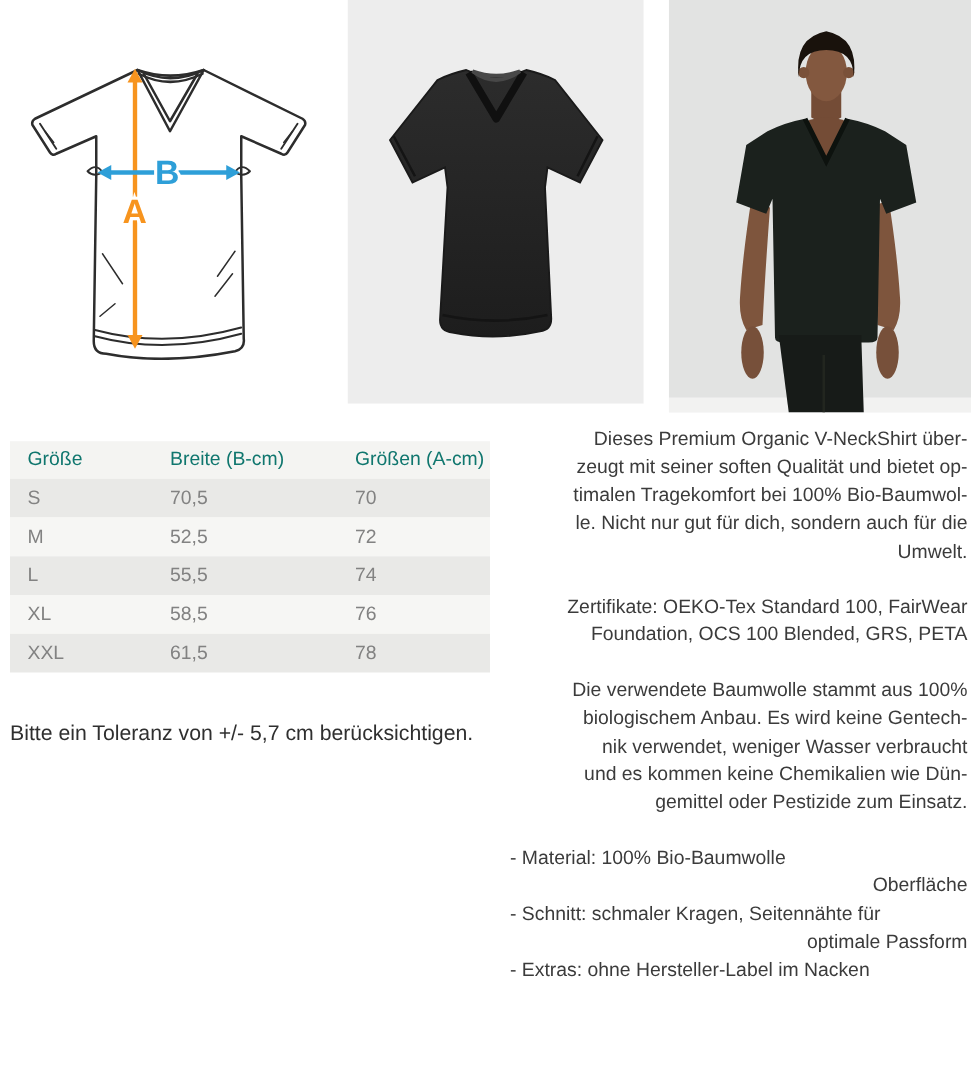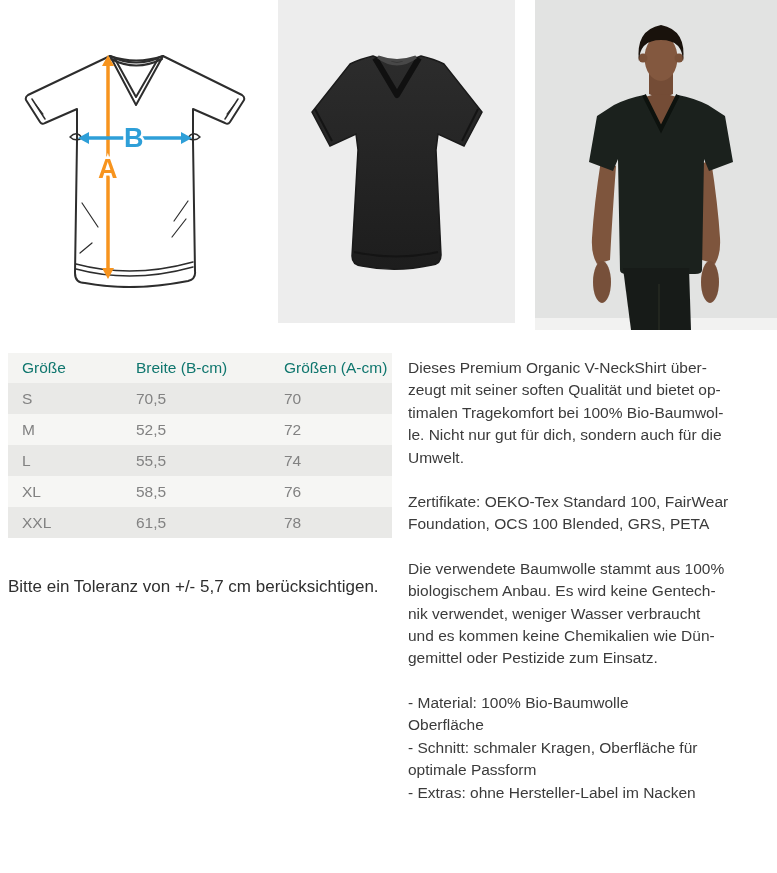--- a/index.html
+++ b/index.html
@@ -24,23 +24,23 @@
   .size-table th:first-child, .size-table td:first-child { padding-left:14px; }
   .size-table th:not(:first-child), .size-table td:not(:first-child) { padding-left:8px; }
   .size-table tbody tr:nth-child(odd) td  { background:#e9e9e7; }
   .size-table tbody tr:nth-child(even) td { background:#f6f6f4; }
 
   .tolerance { position:absolute; left:8px; top:577px; font-size:17px; color:#2f2f2f; }
 
   
   .desc { position:absolute; left:408px; top:341px; width:366px;
           font-size:15.5px; line-height:22.4px; color:#3b3b3b; }
-  .para { white-space:pre-line; margin:16px 0 22px 0; }
+  .para { white-space:pre-line; margin:0 0 22px 0;text-align:right; }
   .spec { margin:0; }
-  .spec-cont { text-align:left; }
+  .spec-cont { text-align:right; }
 
   svg text.dim-label { font-family:"Liberation Sans", sans-serif; font-weight:bold;
           font-size:27px; paint-order:stroke; stroke:#ffffff; stroke-width:5px; }
 </style>
 </head>
 <body>
 
 <div class="page">
 
   <div class="diagram-wrap">
@@ -181,21 +181,21 @@
 nik verwendet, weniger Wasser verbraucht
 und es kommen keine Chemikalien wie Dün-
 gemittel oder Pestizide zum Einsatz.</p>
     <div class="spec">
       <span>- Material: 100% Bio-Baumwolle</span>
     </div>
     <div class="spec">
       <div class="spec-cont">Oberfläche</div>
     </div>
     <div class="spec">
-      <span>- Schnitt: schmaler Kragen, Oberfläche für</span>
+      <span>- Schnitt: schmaler Kragen, Seitennähte für</span>
       <div class="spec-cont">optimale Passform</div>
     </div>
     <div class="spec">
       <span>- Extras: ohne Hersteller-Label im Nacken</span>
     </div>
   </div>
 
 </div>
 
 </body></html>

